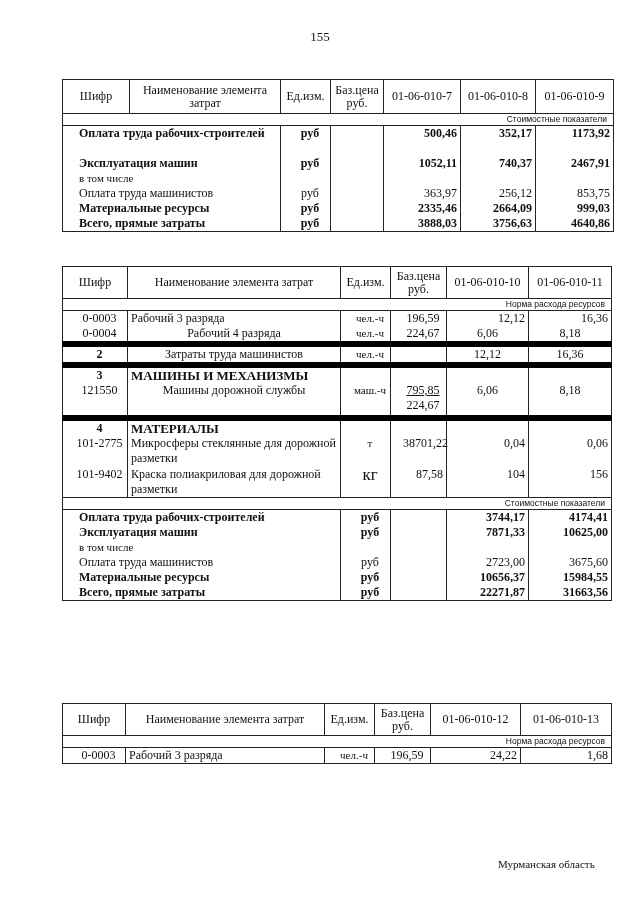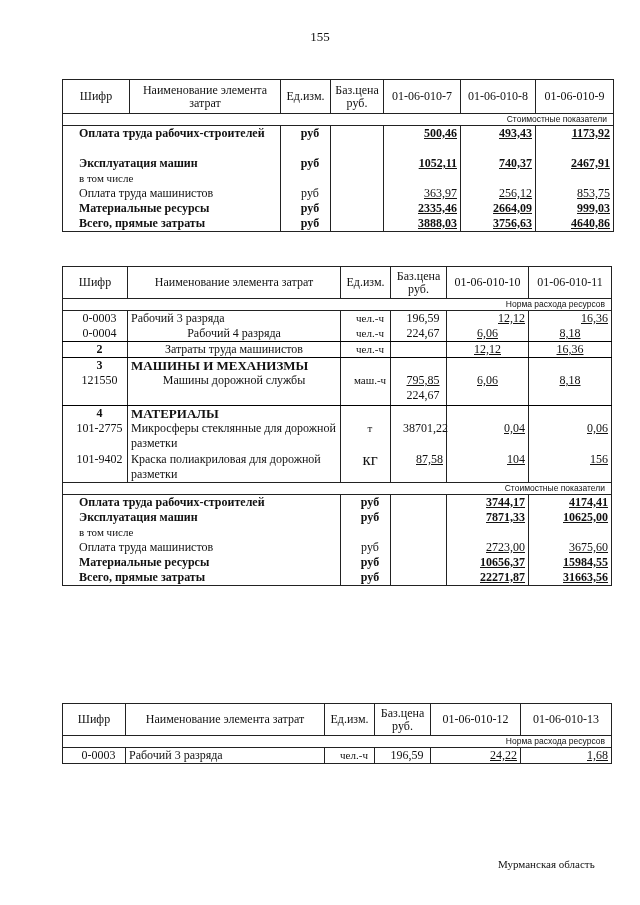--- a/index.html
+++ b/index.html
@@ -6,23 +6,23 @@
   body { width:640px; height:905px; position:relative; overflow:hidden;
          font-family:"Liberation Serif", serif; color:#111; font-size:12px; }
   .page-num { position:absolute; top:29px; left:0; width:640px; text-align:center; font-size:13px; }
   .footer { position:absolute; top:858px; left:498px; font-size:11px; }
   table { position:absolute; border-collapse:collapse; table-layout:fixed; }
   td { border-left:1px solid #222; border-right:1px solid #222; padding:0 3px; vertical-align:top;
        line-height:15px; font-size:12px; white-space:nowrap; overflow:visible; }
   tr.head td { border-top:1.5px solid #222; border-bottom:1px solid #222; text-align:center; vertical-align:middle; line-height:13px;margin-left:22px; }
   tr.sect td { border:1px solid #222; font-family:"Liberation Sans", sans-serif; font-size:8.5px; text-align:right; height:11px; line-height:11px; padding-right:6px;padding-left:8px; }
   tr.last td { border-bottom:1.5px solid #222; }
-  tr.line td { border-bottom:1px solid #000000;text-align:center; }
+  tr.line td { border-bottom:6px solid #000000;text-align:center; }
   .c { text-align:center;padding-left:12px; }
-  .r { text-align:right;text-decoration:underline; }
+  .r { text-align:right; }
   .b { font-weight:bold; }
   .wrap { white-space:normal; }
   .u { text-decoration:underline; }
   .big { font-size:13px; font-weight:bold; }
 </style>
 </head>
 <body>
 
 <div class="page-num">155</div>
 
@@ -47,21 +47,21 @@
     <td>01-06-010-9</td>
   </tr>
   <tr class="sect">
     <td colspan="7">Стоимостные показатели</td>
   </tr>
   <tr>
     <td colspan="2" class="b wrap" style="padding-left:16px; height:30px">Оплата труда рабочих-строителей</td>
     <td class="c b">руб</td>
     <td></td>
     <td class="r b">500,46</td>
-    <td class="r b">493,43</td>
+    <td class="r b">352,17</td>
     <td class="r b">1173,92</td>
   </tr>
   <tr>
     <td colspan="2" class="b" style="padding-left:16px">Эксплуатация машин</td>
     <td class="c b">руб</td>
     <td></td>
     <td class="r b">1052,11</td>
     <td class="r b">740,37</td>
     <td class="r b">2467,91</td>
   </tr>

